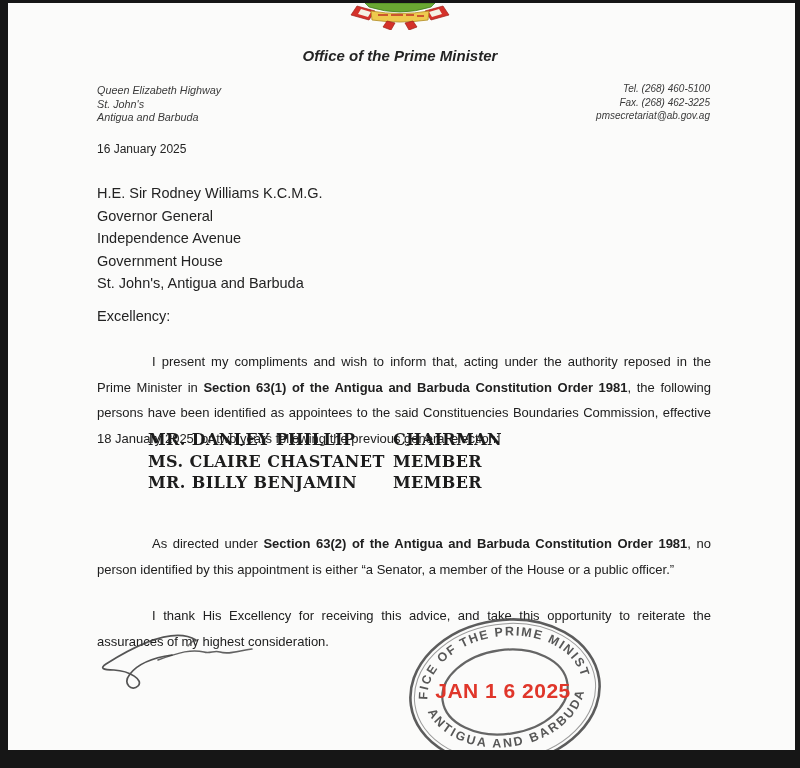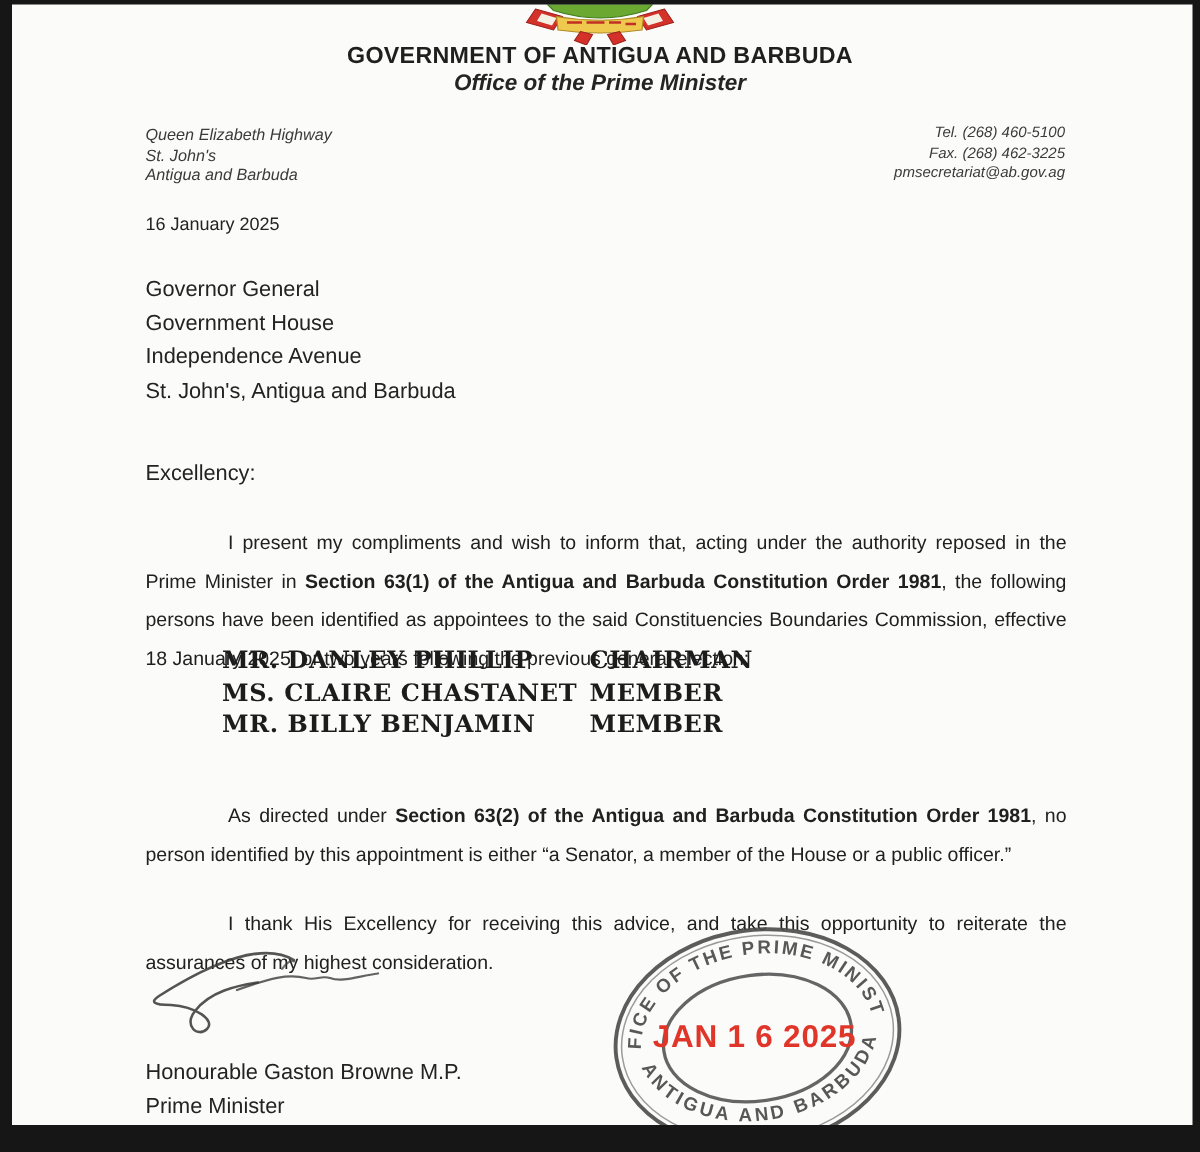--- a/index.html
+++ b/index.html
@@ -92,41 +92,41 @@
     <path d="M94 6 L84 9 L87 14 L97 11 Z" fill="#f4f1e4"></path>
 
     <path d="M26 8 Q55 13 84 8 L83 17 Q55 21 27 17 Z" fill="#eec94e" stroke="#b08a22" stroke-width="0.8"></path>
 
     <path d="M33 12 h10 M46 12 h12 M61 12 h8 M72 13 h7" stroke="#c03024" stroke-width="1.6"></path>
 
     <path d="M42 18 L50 20 L46 27 L38 24 Z" fill="#d4312a" stroke="#9c1f18" stroke-width="0.7"></path>
     <path d="M68 18 L60 20 L64 27 L72 24 Z" fill="#d4312a" stroke="#9c1f18" stroke-width="0.7"></path>
   </svg>
 
-  <div class="org-name">GOVERNMENT OF ANTIGUA AND BARBUDA</div>
   <div class="office-name">Office of the Prime Minister</div>
 
   <div class="addr">
     <div>Queen Elizabeth Highway</div>
     <div>St. John's</div>
     <div>Antigua and Barbuda</div>
   </div>
 
   <div class="contact">
     <div>Tel. (268) 460-5100</div>
     <div>Fax. (268) 462-3225</div>
     <div>pmsecretariat@ab.gov.ag</div>
   </div>
 
   <div class="date-line">16 January 2025</div>
 
   <div class="recipient">
+    <div>H.E. Sir Rodney Williams K.C.M.G.</div>
     <div>Governor General</div>
+    <div>Independence Avenue</div>
     <div>Government House</div>
-    <div>Independence Avenue</div>
     <div>St. John's, Antigua and Barbuda</div>
   </div>
 
   <div class="salutation">Excellency:</div>
 
   <div class="para indent p1"><span>I present my compliments and wish to inform that, acting under the authority reposed in the Prime Minister in </span><b>Section 63(1) of the Antigua and Barbuda Constitution Order 1981</b><span>, the following persons have been identified as appointees to the said Constituencies Boundaries Commission, effective 18 January 2025, or two years following the previous general election:</span></div>
 
   <div class="appointees">
     <div class="appointee-row">
       <span class="appointee-name">MR. DANLEY PHILLIP</span>
@@ -145,24 +145,20 @@
   <div class="para indent p2"><span>As directed under </span><b>Section 63(2) of the Antigua and Barbuda Constitution Order 1981</b><span>, no person identified by this appointment is either “a Senator, a member of the House or a public officer.”</span></div>
 
   <div class="para indent p3">I thank His Excellency for receiving this advice, and take this opportunity to reiterate the assurances of my highest consideration.</div>
 
   <svg class="signature" width="178" height="78" viewBox="0 0 178 78">
     <path d="M104 16 C 84 4, 52 16, 14 40 C 8 44, 10 46, 22 46 C 38 47, 52 56, 46 62 C 40 68, 30 60, 38 50 C 48 37, 66 33, 80 31" fill="none" stroke="#3c3c3c" stroke-width="1.7" stroke-linecap="round" opacity="0.88"></path>
     <path d="M66 36 C 88 28, 100 25, 112 28 C 118 30, 122 26, 128 28 C 136 31, 146 27, 160 25" fill="none" stroke="#3c3c3c" stroke-width="1.5" stroke-linecap="round" opacity="0.8"></path>
     <path d="M96 22 C 99 18, 102 16, 104 17" fill="none" stroke="#3c3c3c" stroke-width="1.4" stroke-linecap="round" opacity="0.7"></path>
   </svg>
 
-  <div class="signer">
-    <div>Honourable Gaston Browne M.P.</div>
-    <div>Prime Minister</div>
-  </div>
 
   <svg class="stamp" width="210" height="170" viewBox="-105 -85 210 170">
     <g transform="rotate(-8)">
       <ellipse cx="0" cy="0" rx="95" ry="72" fill="none" stroke-width="2.6" opacity="0.9" stroke="#4a4a4a"></ellipse>
       <ellipse cx="0" cy="0" rx="91" ry="68" fill="none" stroke-width="1" opacity="0.55" stroke="#4a4a4a"></ellipse>
       <ellipse cx="0" cy="0" rx="63" ry="42" fill="none" stroke-width="2.2" opacity="0.85" stroke="#4a4a4a"></ellipse>
       <defs>
         <path id="stamp-top-arc" d="M -78 0 A 78 56 0 0 1 78 0" fill="none"></path>
         <path id="stamp-bottom-arc" d="M -81 -4 A 81 59 0 0 0 81 -4" fill="none"></path>
       </defs>

